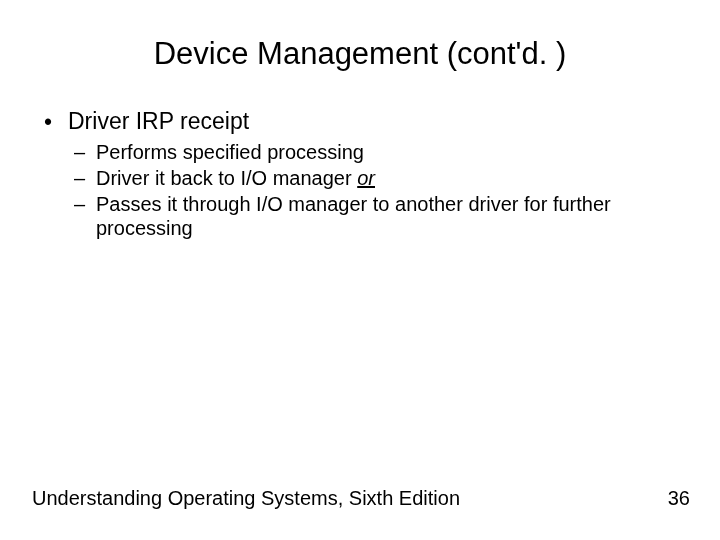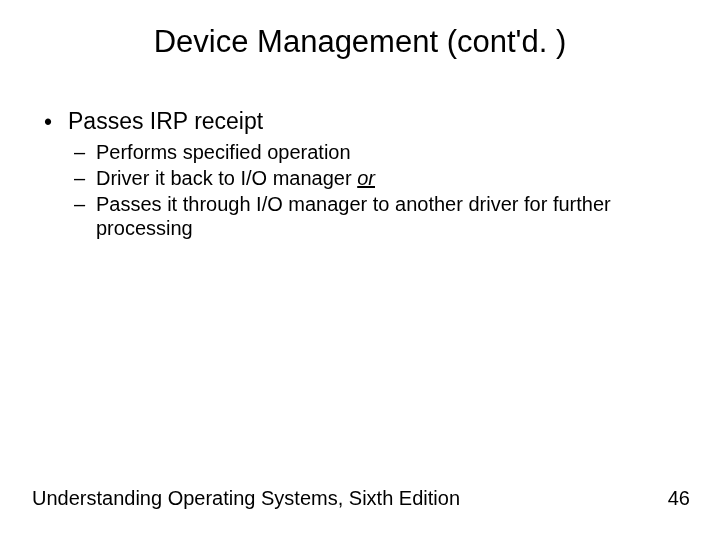--- a/index.html
+++ b/index.html
@@ -14,21 +14,21 @@
     overflow: hidden;
   }
   .slide {
     width: 720px;
     height: 540px;
     position: relative;
     box-sizing: border-box;
   }
   .title {
     position: absolute;
-    top: 24px;
+    top: 36px;
     left: 0;
     width: 720px;
     text-align: center;
     font-size: 31px;
     font-weight: normal;
   }
   .body {
     position: absolute;
     top: 108px;
     left: 40px;
@@ -81,36 +81,36 @@
 <body>
 
 <div class="slide">
 
   <div class="title">Device Management (cont'd. )</div>
 
   <div class="body">
 
     <div class="lvl1">
       <span class="bullet">•</span>
-      <span>Passes IRP receipt</span>
+      <span>Driver IRP receipt</span>
     </div>
 
     <div class="lvl2">
       <span class="dash">–</span>
-      <span>Performs specified operation</span>
+      <span>Performs specified processing</span>
     </div>
 
     <div class="lvl2">
       <span class="dash">–</span>
       <span>Driver it back to I/O manager </span><span class="italic">or</span>
     </div>
 
     <div class="lvl2">
       <span class="dash">–</span>
       <span>Passes it through I/O manager to another driver for further processing</span>
     </div>
 
   </div>
 
   <div class="footer-left">Understanding Operating Systems, Sixth Edition</div>
-  <div class="footer-right">46</div>
+  <div class="footer-right">36</div>
 
 </div>
 
 </body></html>

